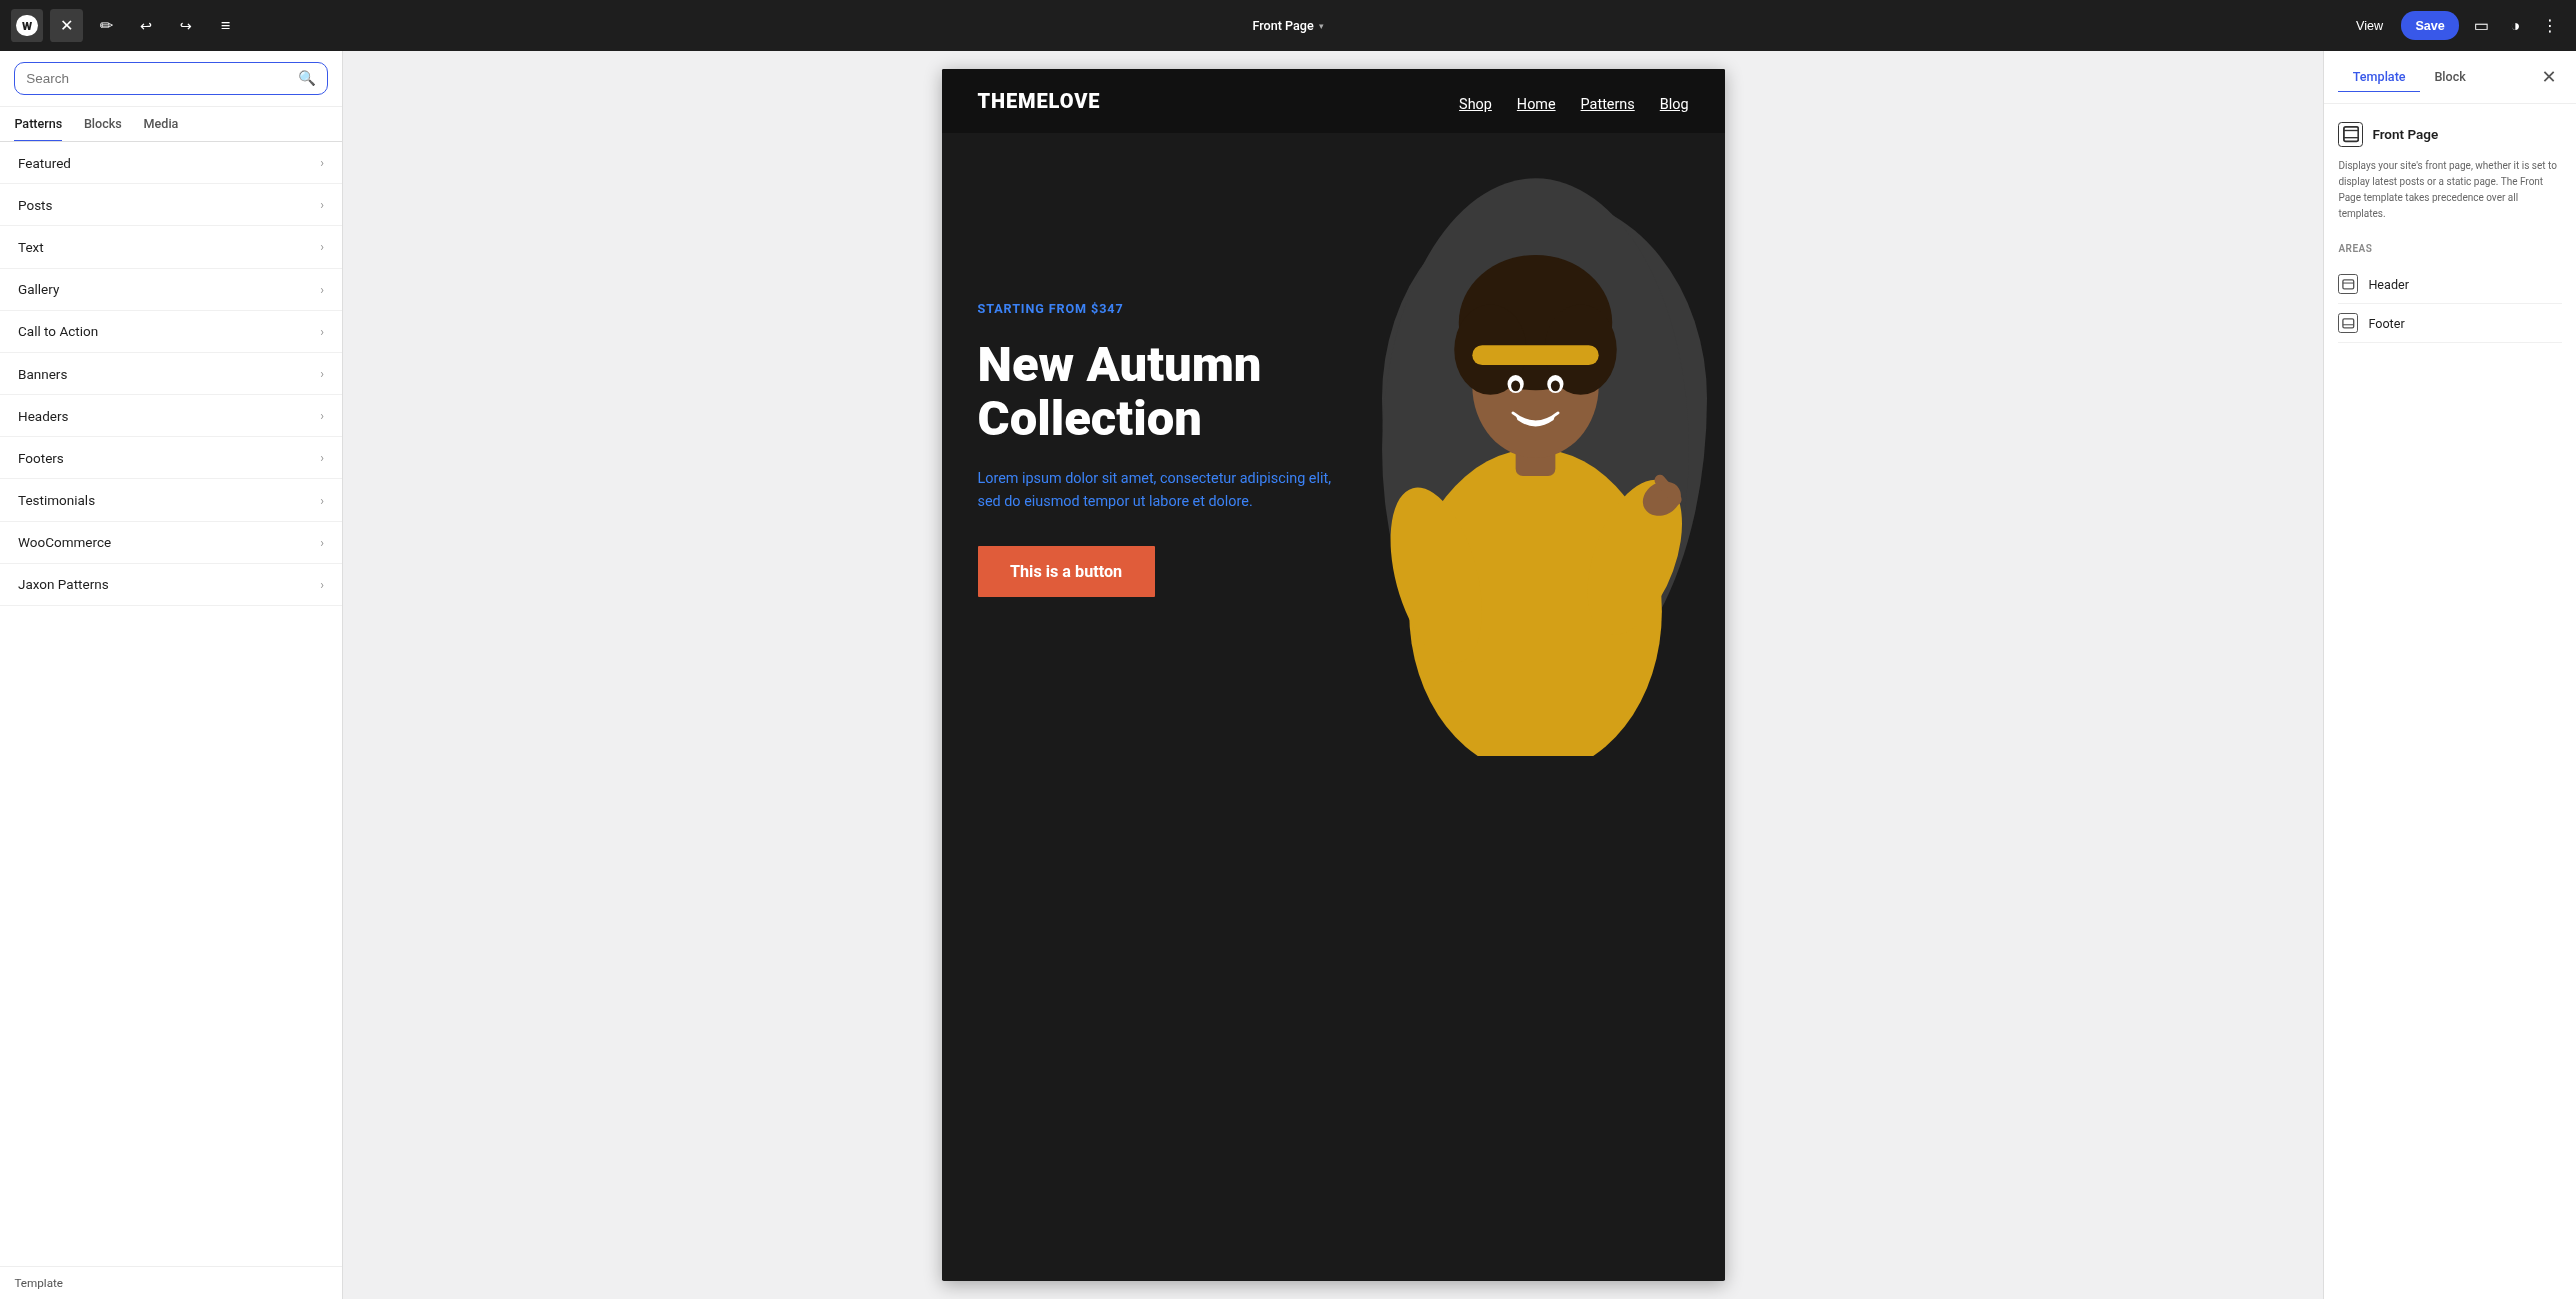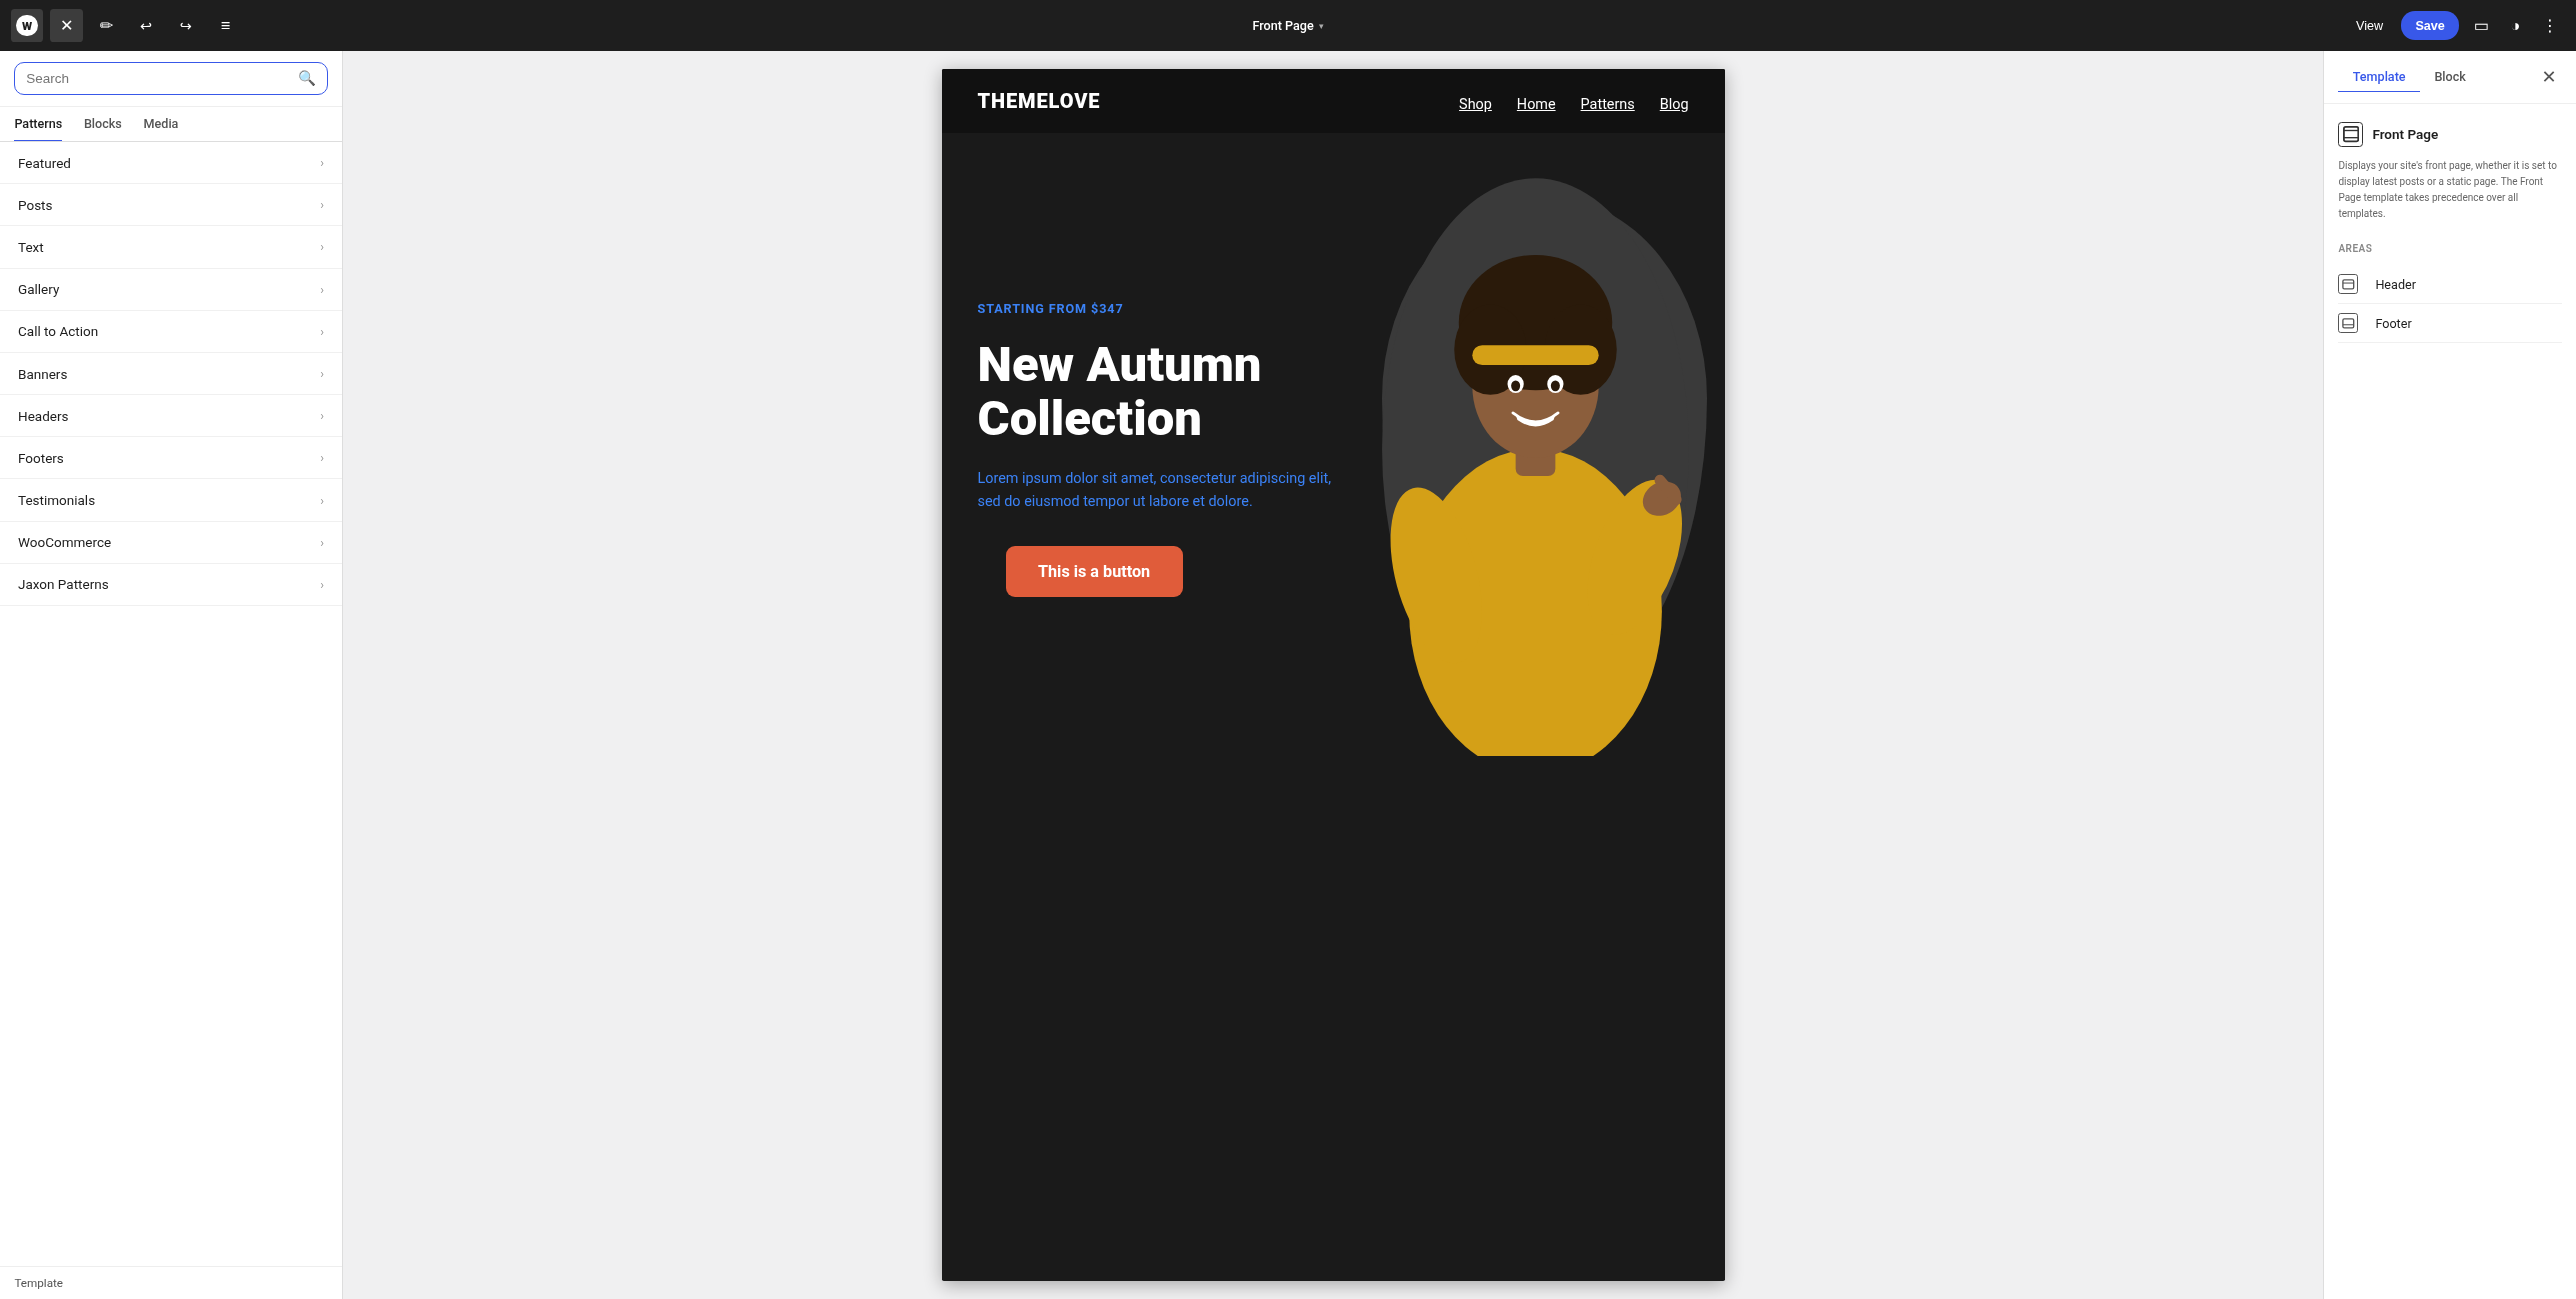--- a/index.html
+++ b/index.html
@@ -99,21 +99,21 @@
     
     .hero {
       background: #1a1a1a; display: flex; min-height: 632px; position: relative; overflow: hidden;
     }
     .hero-content { padding: 54px 36px; flex: 1; display: flex; flex-direction: column; justify-content: center; max-width: 451px; }
     .hero-label { color: #3b82f6; font-size: 12.6px; font-weight: 700; letter-spacing: 0.9px; text-transform: uppercase; margin-bottom: 21.7px; }
     .hero-title { font-size: 49px; font-weight: 900; color: white; line-height: 1.1; margin-bottom: 21.7px; }
     .hero-desc { font-size: 14.4px; color: #3b82f6; line-height: 1.6; margin-bottom: 32.5px; }
     .hero-btn {
       display: inline-block; background: #e05c3a; color: white; font-size: 16.2px; font-weight: 700;
-      padding: 16.2px 32.5px; border-radius: 9px; text-decoration: none; width: fit-content; cursor: pointer; margin-left: 28px;
+      padding: 16.2px 32.5px; border-radius: 1px; text-decoration: none; width: fit-content; cursor: pointer;
     }
     .hero-image-area {
       position: absolute; right: 0; top: 0; bottom: 0; width: 379px;
       display: flex; align-items: center; justify-content: center;
     }
     .hero-image-bg {
       width: 325px; height: 505px; background: #3a3a3a; border-radius: 50% 50% 50% 50% / 40% 40% 60% 60%;
       position: absolute; top: 50%; transform: translateY(-50%); right: 18px;
     }
 
@@ -141,21 +141,21 @@
     .template-title-row { display: flex; align-items: center; gap: 9px; margin-bottom: 10.8px; }
     .template-icon {
       width: 25px; height: 25px; border: 1.8px solid #333; border-radius: 3.6px;
       display: flex; align-items: center; justify-content: center; font-size: 10.8px; flex-shrink: 0;
     }
     .template-name { font-size: 13.5px; font-weight: 600; color: #1e1e1e; }
     .template-desc { font-size: 10px; color: #666; line-height: 1.6; margin-bottom: 21.7px; }
 
     .areas-label { font-size: 10px; font-weight: 600; text-transform: uppercase; letter-spacing: 0.5px; color: #888; margin-bottom: 10.8px; }
     .area-item {
-      display: flex; align-items: center; gap: 17px; padding: 9px 0;
+      display: flex; align-items: center; gap: 10px; padding: 9px 0;
       cursor: pointer; border-bottom: 0.9px solid #f0f0f0; font-size: 12.6px; color: #1e1e1e;
     }
     .area-icon {
       width: 20px; height: 20px; border: 1.8px solid #555; border-radius: 2.7px;
       display: flex; align-items: center; justify-content: center; font-size: 9px; flex-shrink: 0;
     }
   </style>
 </head>
 <body>
 

